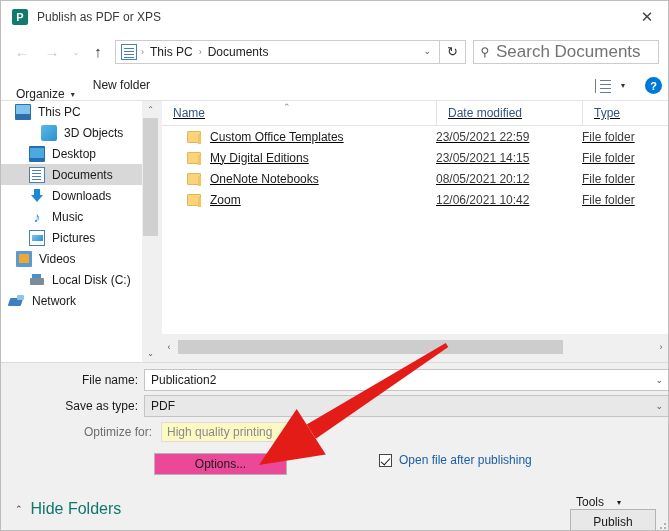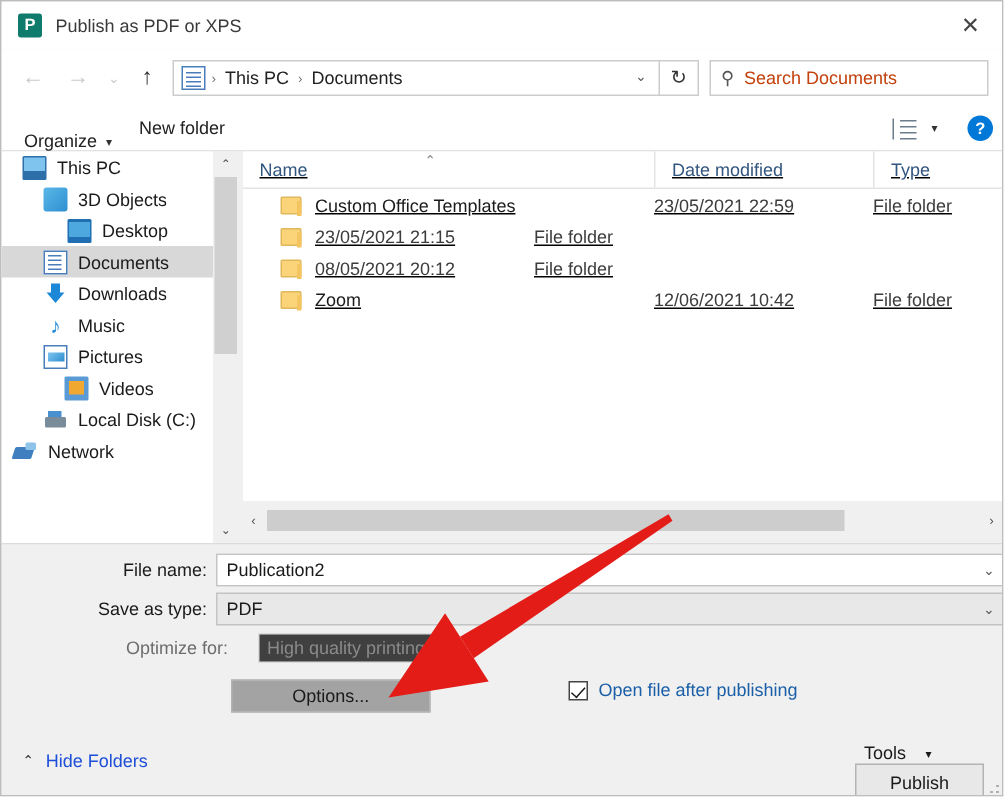--- a/index.html
+++ b/index.html
@@ -104,21 +104,21 @@
   #searchbox {
     margin-left: 7px;
     width: 186px; height: 24px;
     border: 1px solid #cccccc; background: #ffffff;
     display: flex; align-items: center;
   }
   #search-icon {
     width: 22px; display: flex; align-items: center; justify-content: center;
     font-size: 12px; color: #555555;
   }
-  #search-placeholder { font-size: 12px; color: #c2410c; }
+  #search-placeholder { font-size: 17px; color: #737373; }
 
   
   #toolbar {
     position: absolute; left: 0; top: 69px;
     width: 669px; height: 31px;
     background: #ffffff;
     border-bottom: 1px solid #e2e2e2;
     display: flex; align-items: center;
   }
   .tb-item {
@@ -359,31 +359,31 @@
   #row-filename .form-label { width: 60px; }
   #row-filename .combo { width: 527px; margin-left: 6px; }
 
   #row-savetype { left: 62px; top: 32px; }
   #row-savetype .form-label { width: 75px; }
   #row-savetype .combo { width: 527px; margin-left: 6px; background: #e8e8e8; }
 
   #row-optimize { left: 77px; top: 59px; }
   #row-optimize .form-label { width: 74px; color: #6d6d6d; }
   #opt-value {
-    margin-left: 20px; width: 131px; height: 20px;
-    border: 1px solid #dcdcdc; background: #404040;
+    margin-left: 9px; width: 131px; height: 20px;
+    border: 1px solid #dcdcdc; background: #fef9c3;
     font-size: 12px; color: #8a8a8a;
     display: flex; align-items: center; padding-left: 5px;
     white-space: nowrap;
   }
 
   #options-btn {
     position: absolute; left: 153px; top: 90px;
     width: 133px; height: 22px;
-    border: 1px solid #b4b4b4; background: #a3a3a3;
+    border: 1px solid #b4b4b4; background: #ec4899;
     font-size: 12px; color: #1a1a1a;
     display: flex; align-items: center; justify-content: center;
   }
 
   #openfile-row {
     position: absolute; left: 378px; top: 90px;
     display: flex; align-items: center;
   }
   #openfile-box {
     width: 13px; height: 13px;
@@ -401,21 +401,21 @@
   #openfile-label {
     font-size: 12px; color: #1a5fa8;
     margin-left: 7px; white-space: nowrap;
   }
 
   #hide-folders {
     position: absolute; left: 14px; top: 137px;
     display: flex; align-items: center;
   }
   #hf-caret { font-size: 9px; color: #333333; }
-  #hf-label { font-size: 12px; color: #1d4ed8; margin-left: 8px; text-align: center; }
+  #hf-label { font-size: 16px; color: #0f766e; margin-left: 8px; text-align: center; }
 
   #footer-btns {
     position: absolute; right: 14px; top: 132px;
     display: flex; align-items: center; flex-direction: column;
   }
   #tools-btn {
     font-size: 12px; color: #1a1a1a;
     display: flex; align-items: center;
     margin-right: 16px;
   }
@@ -489,45 +489,45 @@
       <div id="view-caret">▾</div>
       <div id="help-icon">?</div>
     </div>
   </div>
 
   <div id="sidebar">
       <div class="nav-item" style="padding-left: 14px;">
         <span class="nav-ico ico-pc"></span>
         <span class="nav-label">This PC</span>
       </div>
-      <div class="nav-item" style="padding-left: 28px;">
+      <div class="nav-item" style="padding-left: 40px;">
         <span class="nav-ico ico-3d"></span>
         <span class="nav-label">3D Objects</span>
       </div>
-      <div class="nav-item" style="padding-left: 44px;">
+      <div class="nav-item" style="padding-left: 28px;">
         <span class="nav-ico ico-desktop"></span>
         <span class="nav-label">Desktop</span>
       </div>
       <div class="nav-item selected" style="padding-left: 28px;">
         <span class="nav-ico ico-doc"></span>
         <span class="nav-label">Documents</span>
       </div>
       <div class="nav-item" style="padding-left: 28px;">
         <span class="nav-ico ico-dl"></span>
         <span class="nav-label">Downloads</span>
       </div>
       <div class="nav-item" style="padding-left: 28px;">
         <span class="nav-ico ico-music">♪</span>
         <span class="nav-label">Music</span>
       </div>
       <div class="nav-item" style="padding-left: 28px;">
         <span class="nav-ico ico-pics"></span>
         <span class="nav-label">Pictures</span>
       </div>
-      <div class="nav-item" style="padding-left: 42px;">
+      <div class="nav-item" style="padding-left: 15px;">
         <span class="nav-ico ico-vid"></span>
         <span class="nav-label">Videos</span>
       </div>
       <div class="nav-item" style="padding-left: 28px;">
         <span class="nav-ico ico-disk"></span>
         <span class="nav-label">Local Disk (C:)</span>
       </div>
       <div class="nav-item" style="padding-left: 8px;">
         <span class="nav-ico ico-net"></span>
         <span class="nav-label">Network</span>
@@ -552,25 +552,27 @@
     </div>
     <div id="file-rows">
         <div class="file-row">
           <span class="folder-ico"></span>
           <span class="f-name">Custom Office Templates</span>
           <span class="f-date">23/05/2021 22:59</span>
           <span class="f-type">File folder</span>
         </div>
         <div class="file-row">
           <span class="folder-ico"></span>
-          <span class="f-date">23/05/2021 21:15</span>
+          <span class="f-name">My Digital Editions</span>
+          <span class="f-date">23/05/2021 14:15</span>
           <span class="f-type">File folder</span>
         </div>
         <div class="file-row">
           <span class="folder-ico"></span>
+          <span class="f-name">OneNote Notebooks</span>
           <span class="f-date">08/05/2021 20:12</span>
           <span class="f-type">File folder</span>
         </div>
         <div class="file-row">
           <span class="folder-ico"></span>
           <span class="f-name">Zoom</span>
           <span class="f-date">12/06/2021 10:42</span>
           <span class="f-type">File folder</span>
         </div>
       </div>

